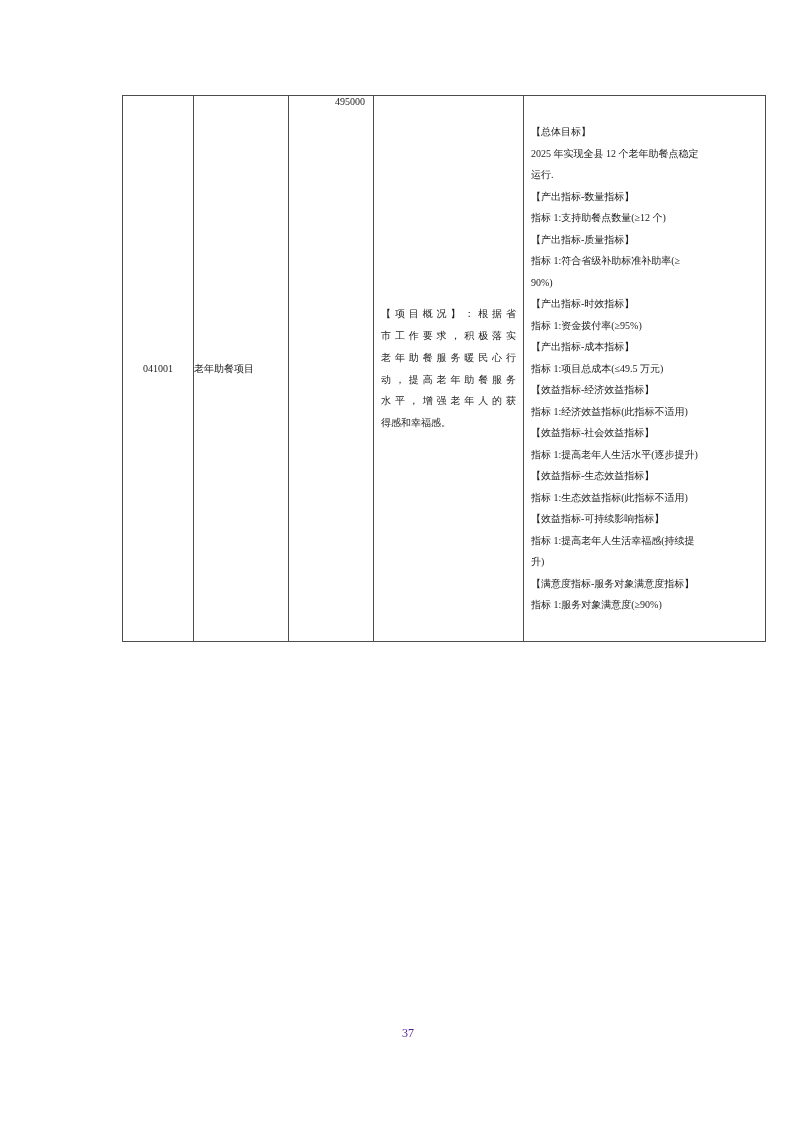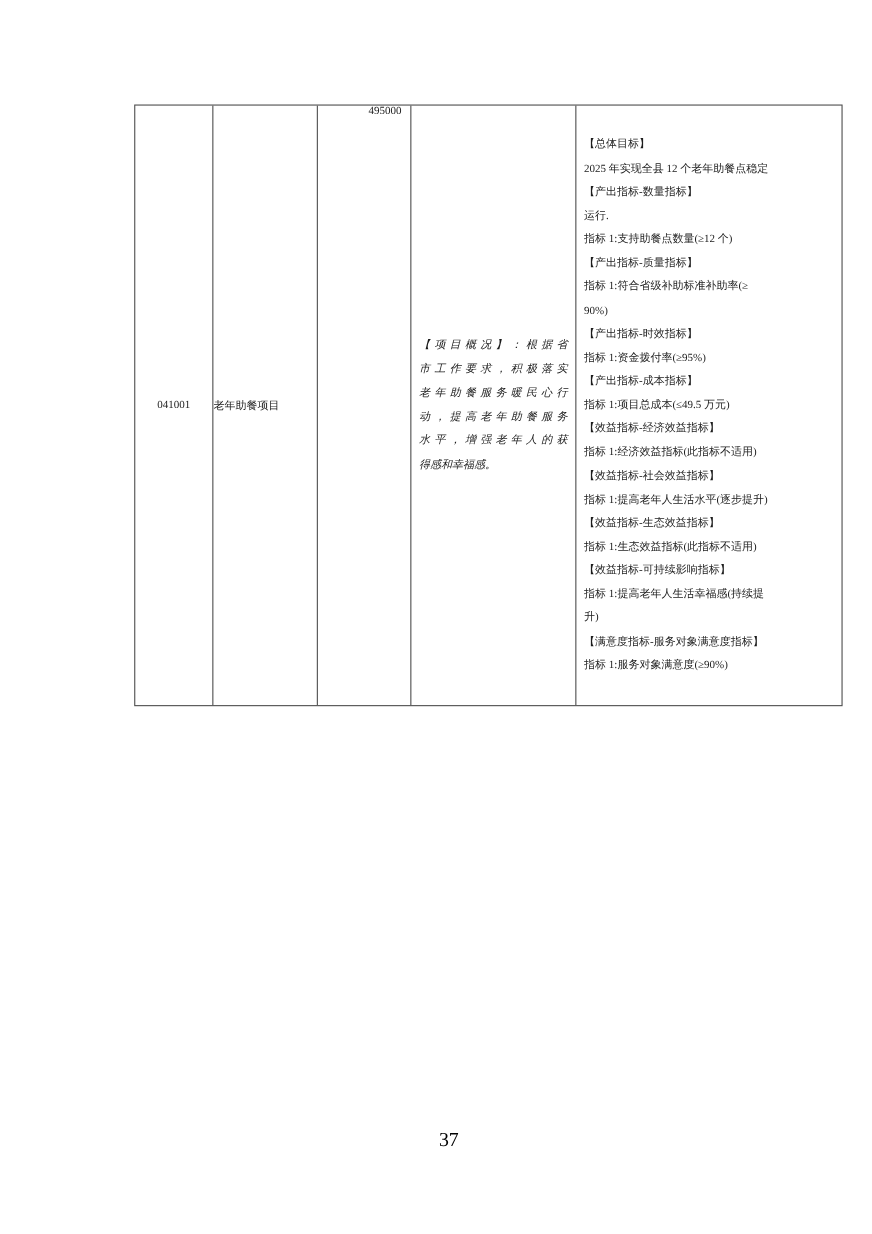--- a/index.html
+++ b/index.html
@@ -38,21 +38,20 @@
   }
   .cell:last-child { border-right: none; }
 
   .cell-code   { width: 71px;  align-items: center; }
   .cell-name   { width: 95px;  }
   .cell-amount { width: 85px;  flex-direction: row; justify-content: flex-end; padding-right: 8px; }
   .cell-overview {
     width: 150px;
     padding: 0 7px;
     line-height: 21.7px;
-    font-style: italic;
   }
   .cell-indicators {
     flex: 1;
     padding: 0 7px;
     line-height: 21.5px;
   }
   .overview-line {
     text-align: justify;
     text-align-last: justify;
     white-space: nowrap;
@@ -62,22 +61,22 @@
   }
   .indicator-line {
     text-align: left;
     white-space: nowrap;
   }
   .page-number {
     position: absolute;
     top: 1026px;
     left: 408px;
     transform: translateX(-50%);
-    font-size: 18px;
-    color: #000000;
+    font-size: 12px;
+    color: #4c1d95;
   }
 </style>
 </head>
 <body>
 
 <div class="page">
 
   <div class="doc-table">
 
     <div class="cell cell-code">
@@ -97,22 +96,22 @@
         <div class="overview-line">市工作要求，积极落实</div>
         <div class="overview-line">老年助餐服务暖民心行</div>
         <div class="overview-line">动，提高老年助餐服务</div>
         <div class="overview-line">水平，增强老年人的获</div>
         <div class="overview-line">得感和幸福感。</div>
       </div>
 
     <div class="cell cell-indicators">
         <div class="indicator-line">【总体目标】</div>
         <div class="indicator-line">2025 年实现全县 12 个老年助餐点稳定</div>
+        <div class="indicator-line">运行.</div>
         <div class="indicator-line">【产出指标-数量指标】</div>
-        <div class="indicator-line">运行.</div>
         <div class="indicator-line">指标 1:支持助餐点数量(≥12 个)</div>
         <div class="indicator-line">【产出指标-质量指标】</div>
         <div class="indicator-line">指标 1:符合省级补助标准补助率(≥</div>
         <div class="indicator-line">90%)</div>
         <div class="indicator-line">【产出指标-时效指标】</div>
         <div class="indicator-line">指标 1:资金拨付率(≥95%)</div>
         <div class="indicator-line">【产出指标-成本指标】</div>
         <div class="indicator-line">指标 1:项目总成本(≤49.5 万元)</div>
         <div class="indicator-line">【效益指标-经济效益指标】</div>
         <div class="indicator-line">指标 1:经济效益指标(此指标不适用)</div>

